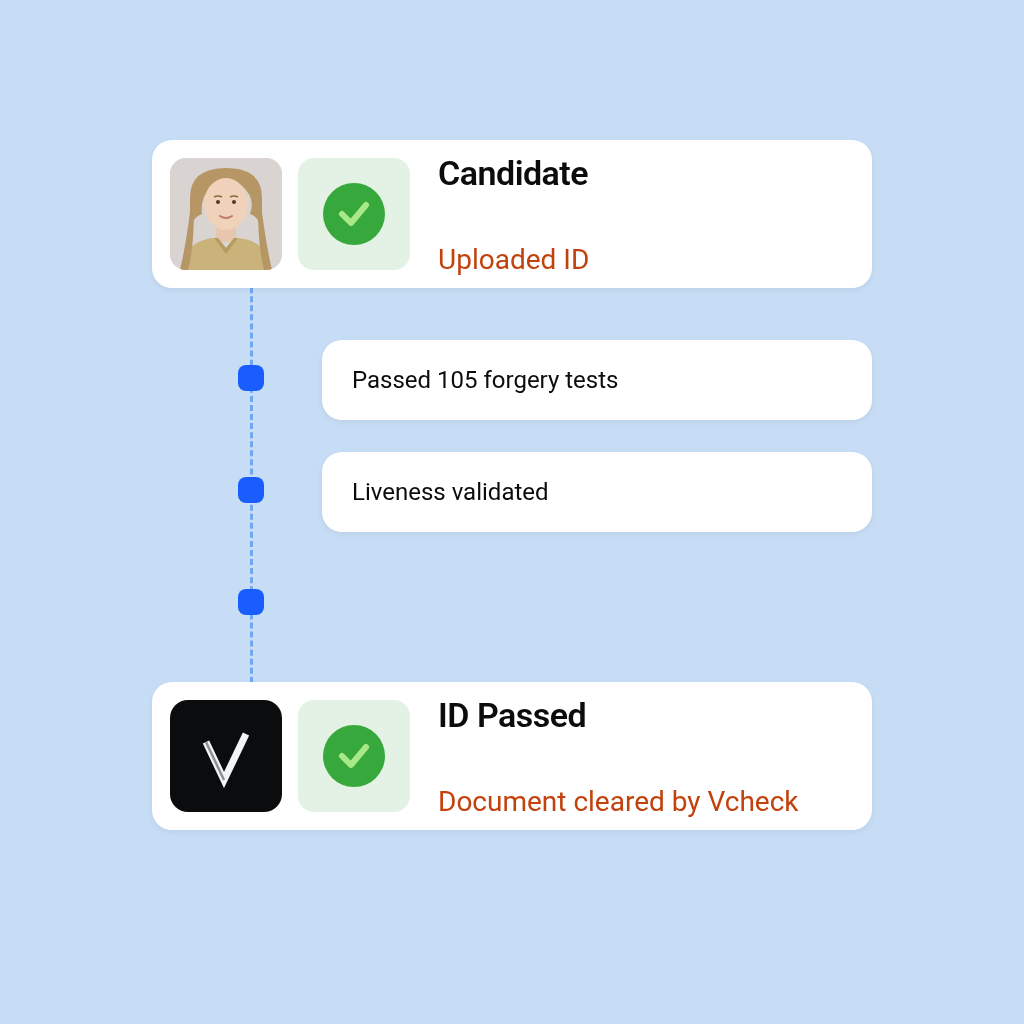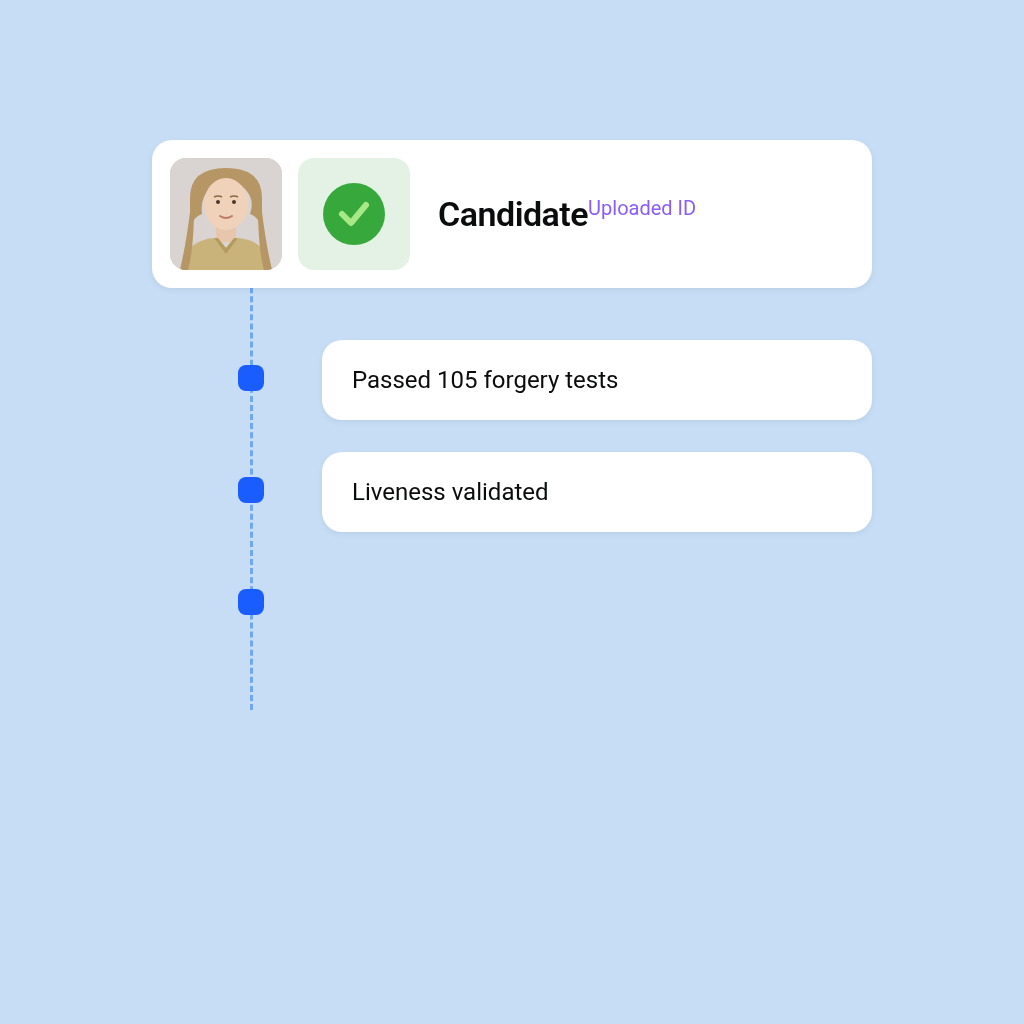--- a/index.html
+++ b/index.html
@@ -80,31 +80,33 @@
     background: #37a93c;
     display: flex;
     align-items: center;
     justify-content: center;
   }
   .check-circle svg { width: 36px; height: 36px; }
 
   .card-text {
     margin-left: 28px;
     display: flex;
-    justify-content: center;
+    flex-direction: column;
+    justify-content: center;
+    gap: 48px;
   }
   .card-title {
     font-size: 34px;
     font-weight: 600;
     color: #0b0c0d;
     letter-spacing: -0.5px;
   }
   .card-subtitle {
-    font-size: 20px;
-    color: #8b5cf6;
+    font-size: 28px;
+    color: #c2410c;
     margin-top: 2px;
     text-align: right;
   }
 
   
   .step-card {
     left: 322px;
     width: 550px;
     height: 80px;
     padding: 8px 30px;
@@ -176,14 +178,33 @@
   <div class="step-dot d2"></div>
   <div class="step-dot d3"></div>
 
   <div class="card step-card s1">
     <span>Passed 105 forgery tests</span>
   </div>
   <div class="card step-card s2">
     <span>Liveness validated</span>
   </div>
 
+  <div class="card big-card bottom">
+    <div class="logo-tile">
+      <svg viewBox="0 0 64 64">
+        <path d="M12 18 L30 56 L52 10" stroke="#f3f4f5" stroke-width="7" fill="none" stroke-linecap="butt" stroke-linejoin="miter"></path>
+        <path d="M12 18 L30 56" stroke="#8d8f92" stroke-width="2.5" fill="none" stroke-linecap="butt"></path>
+      </svg>
+    </div>
+    <div class="check-tile">
+      <div class="check-circle">
+        <svg viewBox="0 0 24 24">
+            <path d="M4 12 L10 18 L20 6" stroke="#a9e886" stroke-width="4" fill="none" stroke-linecap="round" stroke-linejoin="round"></path>
+          </svg>
+      </div>
+    </div>
+    <div class="card-text">
+      <div class="card-title">ID Passed</div>
+      <div class="card-subtitle">Document cleared by Vcheck</div>
+    </div>
+  </div>
 
 </div>
 
 </body></html>

